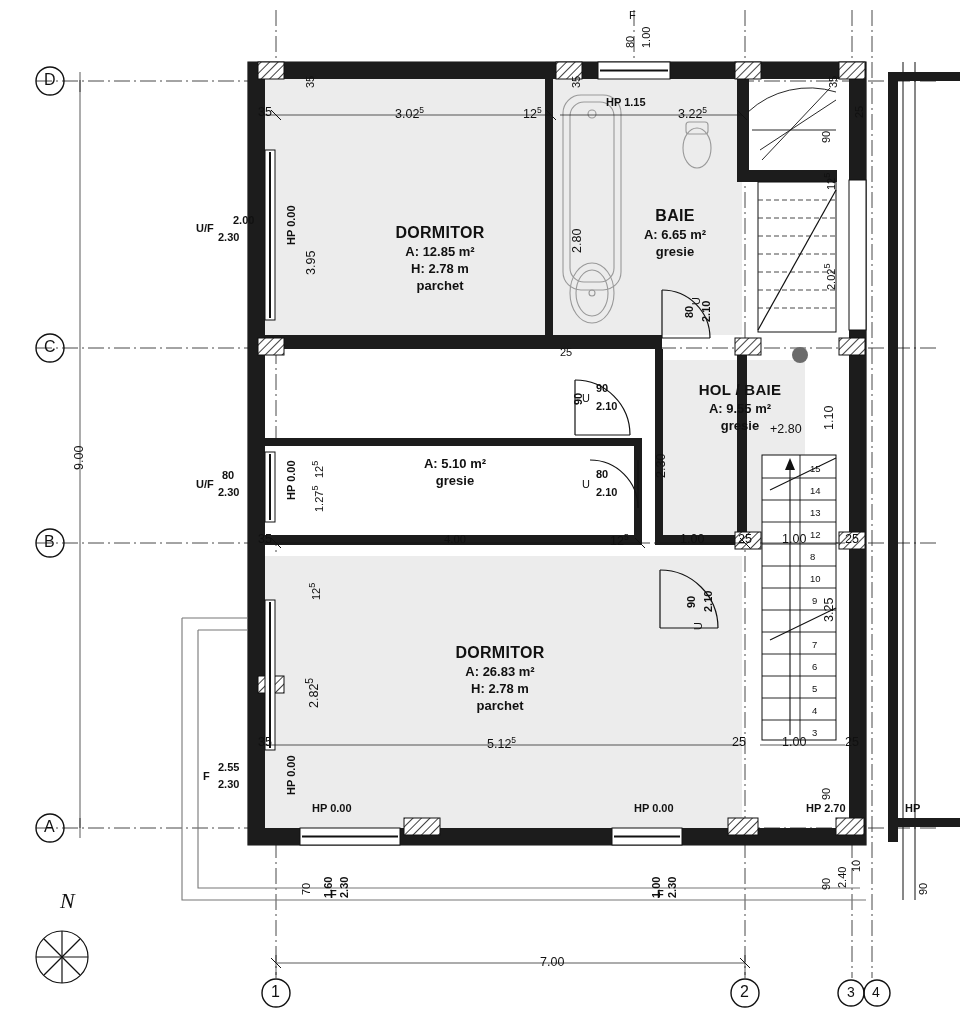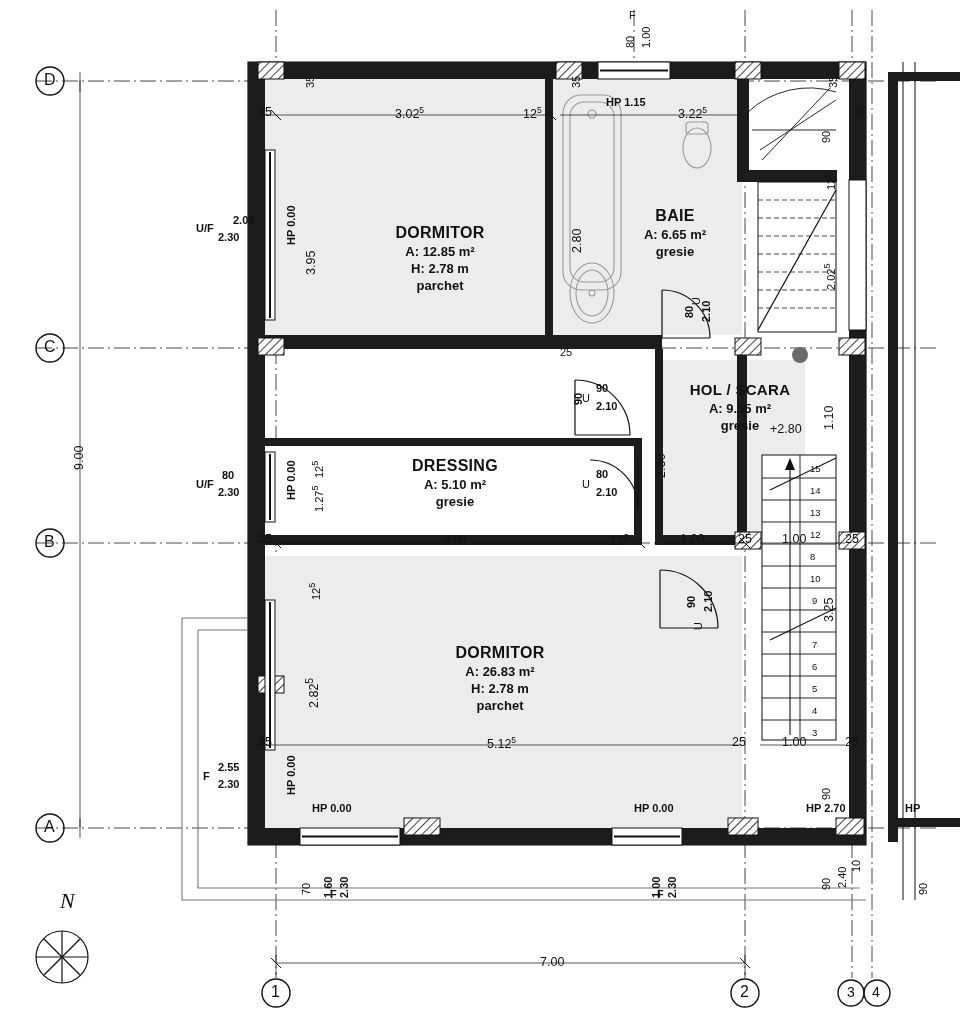--- a/index.html
+++ b/index.html
@@ -278,27 +278,26 @@
   <div class="fi">parchet</div>
 </div>
 
 <div class="lbl room" style="left:600px;top:205px;width:150px;">
   <div class="nm">BAIE</div>
   <div class="ar">A: 6.65 m²</div>
   <div class="fi">gresie</div>
 </div>
 
 <div class="lbl room" style="left:645px;top:380px;width:190px;">
-  <div class="nm" style="font-size:15px;">HOL / SCARA</div>
+  <div class="nm" style="font-size:15px;">HOL / BAIE</div>
   <div class="ar">A: 9.55 m²</div>
   <div class="fi">gresie</div>
 </div>
 
 <div class="lbl room" style="left:350px;top:455px;width:210px;">
-  <div class="nm">DRESSING</div>
   <div class="ar">A: 5.10 m²</div>
   <div class="fi">gresie</div>
 </div>
 
 <div class="lbl room" style="left:390px;top:642px;width:220px;">
   <div class="nm">DORMITOR</div>
   <div class="ar">A: 26.83 m²</div>
   <div class="hh">H: 2.78 m</div>
   <div class="fi">parchet</div>
 </div>

